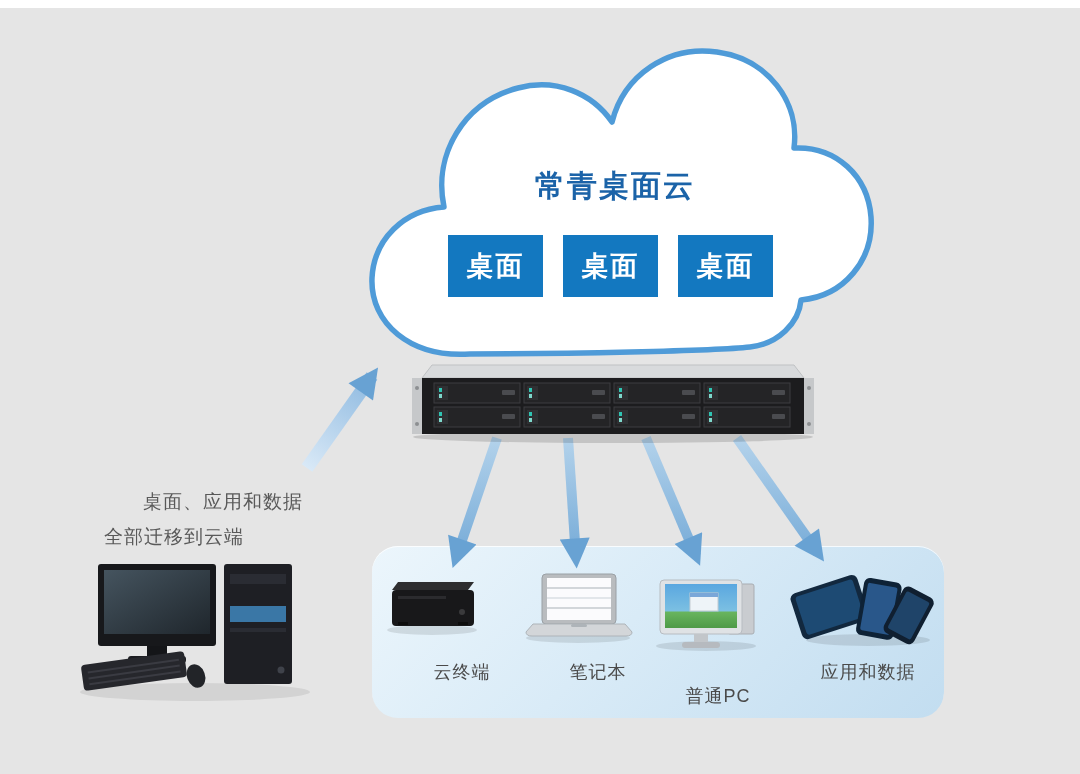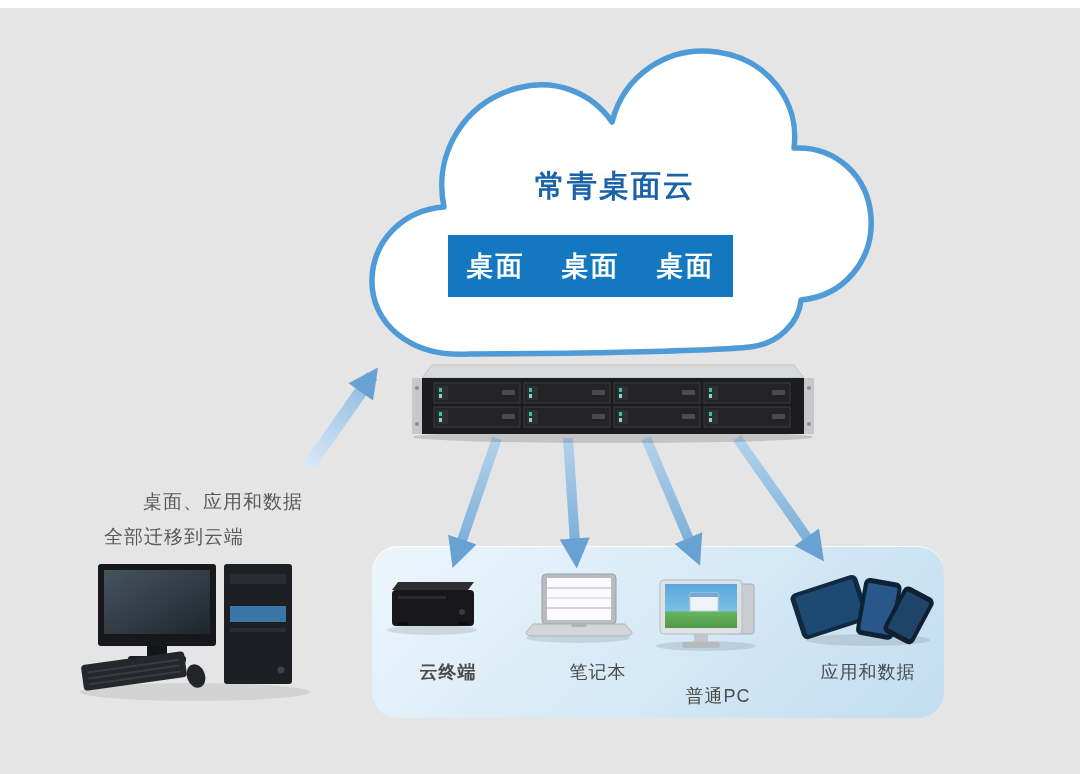--- a/index.html
+++ b/index.html
@@ -4,28 +4,28 @@
 <style>
   html,body{margin:0;padding:0;background:#ffffff;}
   body{font-family:"Liberation Sans","DejaVu Sans",sans-serif;}
   .canvas{position:relative;width:1080px;height:774px;background:#e5e5e5;overflow:hidden;margin:8px auto;}
   .layer{position:absolute;left:0;top:0;width:1080px;height:774px;z-index:2;pointer-events:none;}
   .panel{position:absolute;left:372px;top:538px;width:572px;height:172px;border-radius:26px;
          background:linear-gradient(135deg,#ecf6fc 0%,#d9ebf7 45%,#c2ddf0 100%);z-index:1;
          box-shadow:inset 0 1px 0 rgba(255,255,255,.8);}
   .title{position:absolute;left:455px;top:158px;width:320px;text-align:center;
          font-size:30px;font-weight:bold;color:#1b63a8;letter-spacing:2px;z-index:3;}
-  .boxes{position:absolute;left:448px;top:227px;display:flex;z-index:3;}
+  .boxes{position:absolute;left:448px;top:227px;display:flex;gap:20px;z-index:3;}
   .dbox{width:95px;height:62px;background:#1378c0;color:#ffffff;display:flex;align-items:center;justify-content:center;
         font-size:27px;font-weight:bold;letter-spacing:2px;}
   .note{position:absolute;color:#595959;font-size:19px;letter-spacing:1px;z-index:3;}
   .note1{left:143px;top:481px;}
   .note2{left:104px;top:516px;}
   .devlabel{position:absolute;color:#4a4a4a;font-size:18px;letter-spacing:1px;text-align:center;z-index:3;}
-  .dl1{left:398px;top:652px;width:100px;font-weight:bold;}
+  .dl1{left:412px;top:652px;width:100px;}
   .dl2{left:548px;top:652px;width:100px;}
   .dl3{left:668px;top:676px;width:100px;}
   .dl4{left:808px;top:652px;width:120px;}
 </style>
 </head>
 <body>
 
 <div class="canvas">
 
   <div class="panel"></div>

